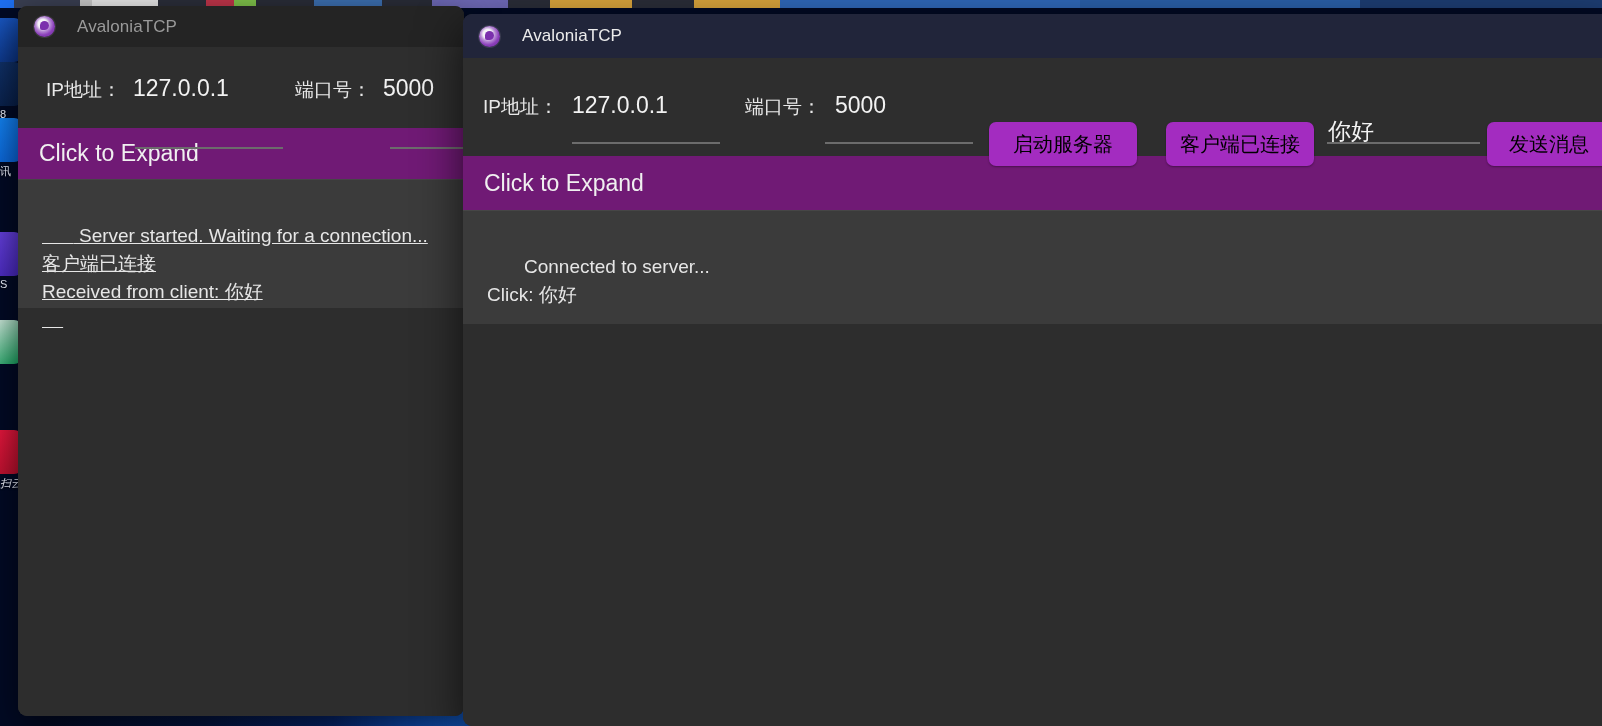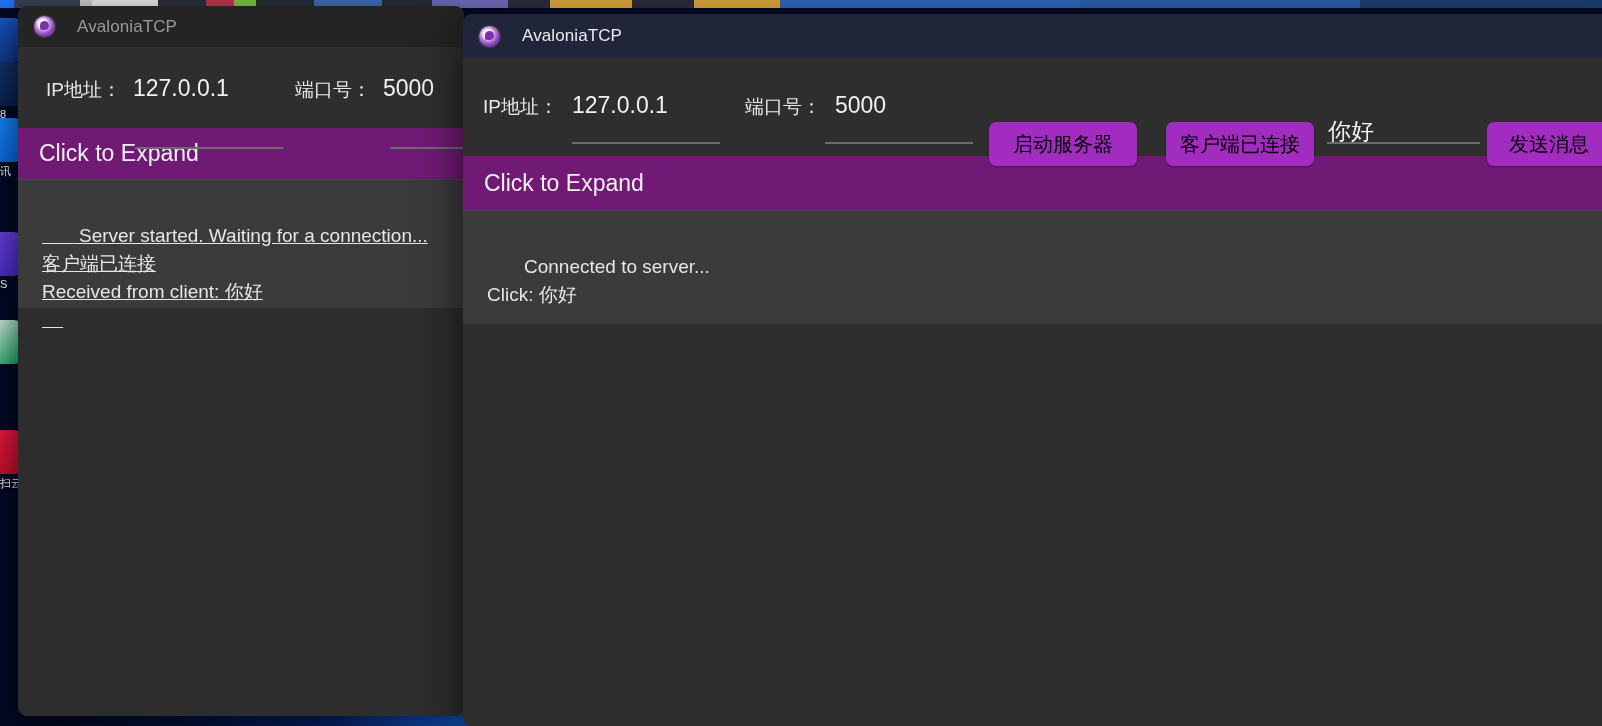--- a/index.html
+++ b/index.html
@@ -230,21 +230,21 @@
       <div class="desk-lbl" style="top: 64px;">鱼</div>
       <div class="desk-ico" style="top: 62px; background: linear-gradient(145deg, rgb(18, 53, 111), rgb(8, 29, 68));"></div>
       <div class="desk-lbl" style="top: 108px;">8</div>
       <div class="desk-ico" style="top: 118px; background: linear-gradient(145deg, rgb(21, 137, 245), rgb(10, 95, 208));"></div>
       <div class="desk-lbl" style="top: 164px;">讯</div>
       <div class="desk-ico" style="top: 232px; background: linear-gradient(145deg, rgb(106, 69, 224), rgb(69, 38, 184));"></div>
       <div class="desk-lbl" style="top: 278px;">S</div>
       <div class="desk-ico" style="top: 320px; background: linear-gradient(145deg, rgb(244, 244, 244), rgb(15, 157, 88));"></div>
       <div class="desk-lbl" style="top: 354px; margin-left: 48px;">ng</div>
       <div class="desk-ico" style="top: 430px; background: linear-gradient(145deg, rgb(238, 24, 64), rgb(179, 16, 44));"></div>
-      <div class="desk-lbl" style="top: 476px;">扫云</div>
+      <div class="desk-lbl" style="top: 476px; font-style: italic;">扫云</div>
     </div>
 
   <div class="window" id="server-window" style="left:18px; top:6px; width:446px; height:710px; box-shadow:0 10px 34px rgba(0,0,0,.55);">
 
     <div class="titlebar" id="server-titlebar" style="background:#242424;">
       <span class="app-icon"></span>
       <span class="title-text" id="server-title" style="color:#9a9a9a;">AvaloniaTCP</span>
     </div>
 
     <div class="toolbar" style="height:81px;">

